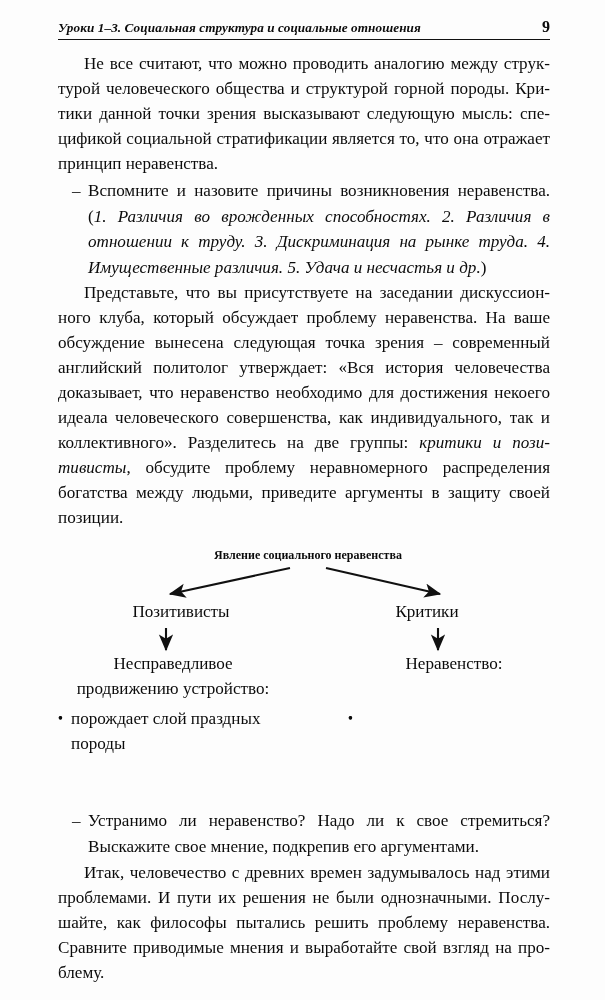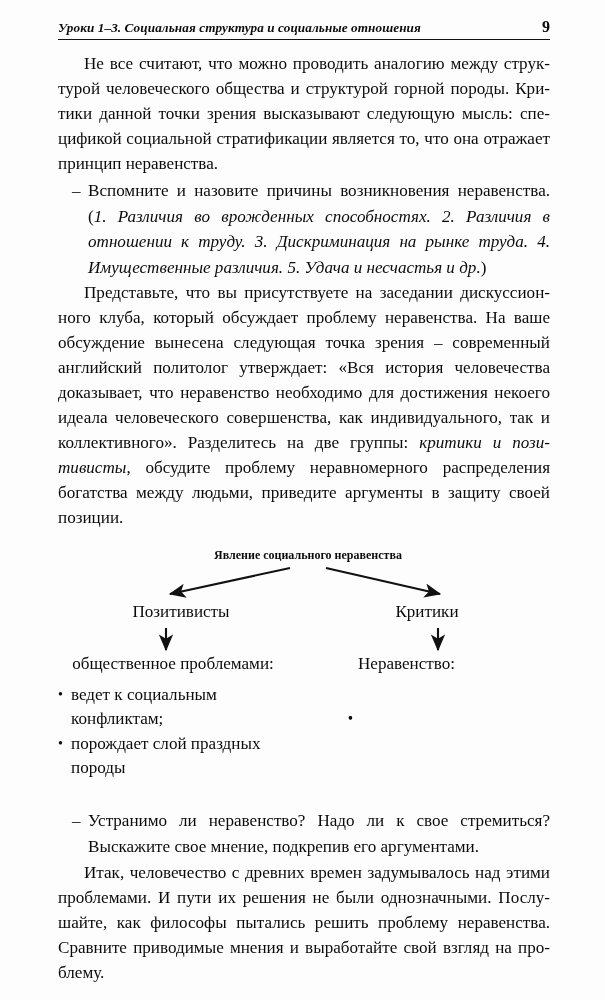--- a/index.html
+++ b/index.html
@@ -126,21 +126,21 @@
     flex: 1 1 50%;
     box-sizing: border-box;
   }
   .col-left { padding-right: 16px; }
   .col-right { padding-left: 44px; }
   .col-head {
     font-size: 17.1px;
     line-height: 24.5px;
     text-align: center;
   }
-  .col-right .col-head { text-align: left; padding-left: 10px; }
+  .col-right .col-head { text-align: center; padding-left: 10px; }
   .col-list {
     margin: 6px 0 0 0;
     padding: 0;
     list-style: none;
     font-size: 17.1px;
     line-height: 24.5px;
   }
   .col-list li {
     position: relative;
     padding-left: 13px;
@@ -198,23 +198,24 @@
         </div>
       </div>
 
       <svg class="dg-arrows-mid" viewBox="0 0 492 32">
         <line x1="108" y1="2" x2="108" y2="24" stroke="#111" stroke-width="2.1" marker-end="url(#ah)"></line>
         <line x1="380" y1="2" x2="380" y2="24" stroke="#111" stroke-width="2.1" marker-end="url(#ah)"></line>
       </svg>
 
       <div class="dg-cols">
         <div class="col col-left">
-          <div class="col-head">общественное проблемами:</div>
+          <div class="col-head">Несправедливое</div>
+          <div class="col-head">продвижению устройство:</div>
           <ul class="col-list">
-            <li><span class="bul">•</span><span>ведет к социальным конфликтам;</span></li>
+            <li><span class="bul">•</span></li>
             <li><span class="bul">•</span><span>порождает слой праздных породы</span></li>
           </ul>
         </div>
         <div class="col col-right">
           <div class="col-head">Неравенство:</div>
           <div class="spacer-head"></div>
           <ul class="col-list">
             <li><span class="bul">•</span></li>
             <li><span class="bul">•</span></li>
           </ul>

